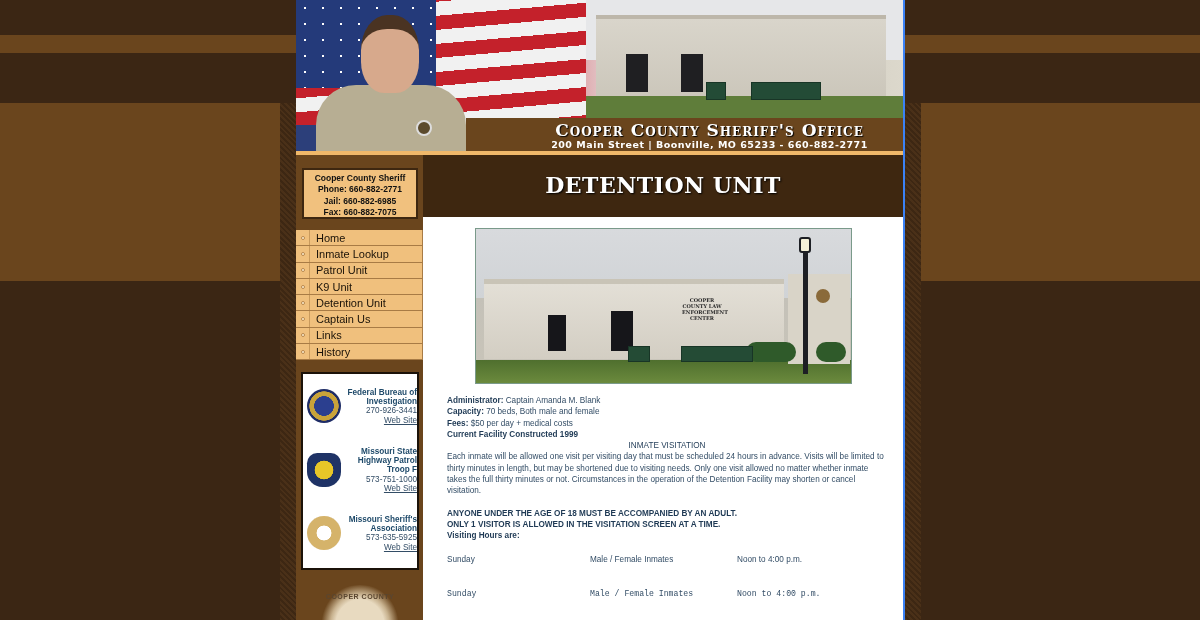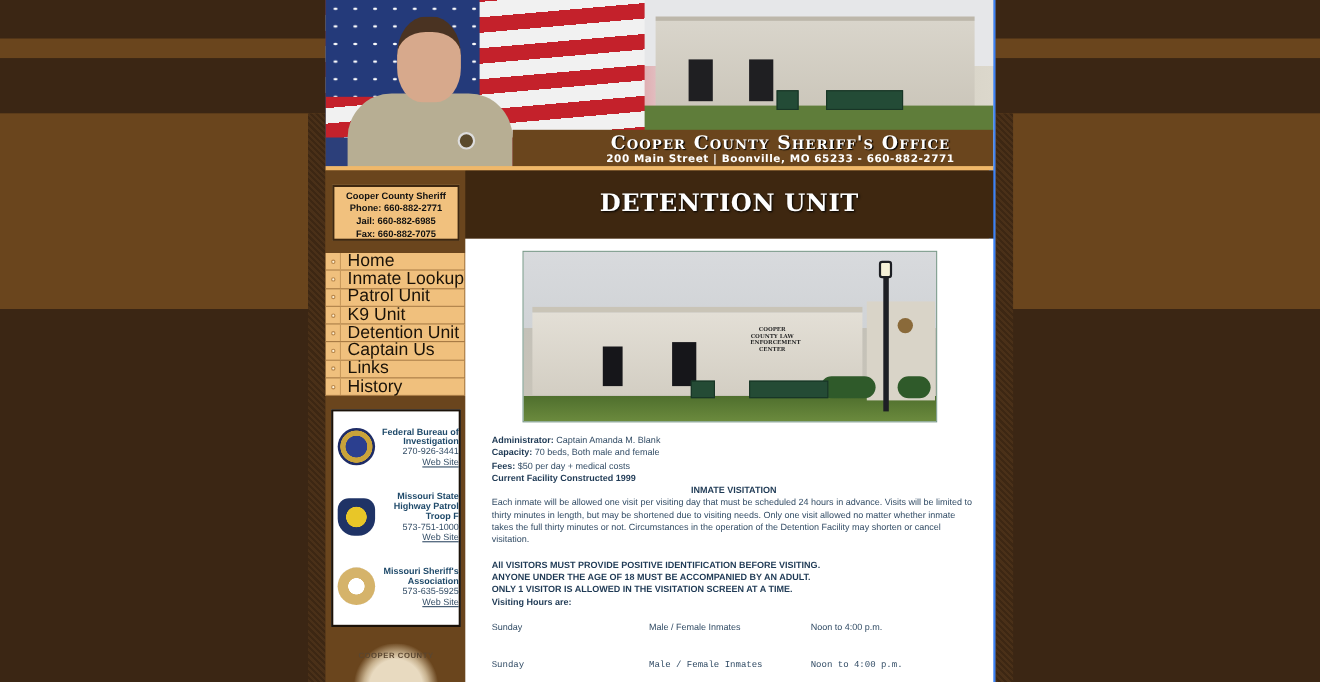--- a/index.html
+++ b/index.html
@@ -95,21 +95,21 @@
   .nav-item {
     display: flex; align-items: center; height: 16.3px;
     background: #f0c07d; border-bottom: 1px solid #a87b45; border-right: 1px solid #a87b45;
     cursor: pointer;
   }
   .nav-bullet-cell {
     width: 14px; height: 100%; display: flex; align-items: center; justify-content: center;
     border-right: 1px solid #c99a5c;
   }
   .nav-bullet { width: 4px; height: 4px; background: #fff3d9; border: 1px solid #b8874c; border-radius: 50%; }
-  .nav-label { padding-left: 6px; font-size: 16px; color: #1a1208; }
+  .nav-label { padding-left: 6px; font-size: 11px; color: #1a1208; }
 
   .links-box {
     position: absolute; left: 5px; top: 217px; width: 118px; height: 198px;
     background: #fff; border: 2px solid #1b1209;
   }
   .link-entry { position: absolute; left: 4px; width: 110px; display: flex; align-items: center; }
   .seal { width: 34px; height: 34px; border-radius: 50%; flex-shrink: 0; }
   .seal.fbi { background: radial-gradient(circle, #2b3f8f 0 40%, #c9a33a 42% 60%, #1e2c66 62% 100%); }
   .seal.mshp { border-radius: 30% 30% 45% 45%; background: radial-gradient(circle, #e8c628 0 38%, #1f3366 40% 100%); }
   .seal.msa { background: radial-gradient(circle, #fff 0 30%, #d5b36a 32% 70%, #a8843c 72% 100%); }
@@ -156,21 +156,21 @@
   .photo .bench { position: absolute; top: 117px; height: 16px; background: #244b35; }
   .photo .hedge { position: absolute; top: 113px; height: 20px; background: #2f5a2a; border-radius: 10px; }
   .photo .gable { position: absolute; left: 312px; top: 45px; width: 62px; height: 90px; background: #d9d4c8; }
   .photo .seal-emb { position: absolute; left: 340px; top: 60px; width: 14px; height: 14px; border-radius: 50%; background: #8a6a3a; }
   .photo .sign-text { position: absolute; left: 206px; top: 68px; width: 40px; font-family: "DejaVu Serif", serif;
     font-size: 5px; line-height: 6px; color: #2b2b2b; text-align: center; font-weight: bold; }
 
   .info { position: absolute; left: 24px; top: 178px; width: 440px; }
   .info p { margin: 0; }
   .info b { color: #1f3a55; }
-  .section-title { text-align: center; font-weight: bold; color: #1f3a55; margin-top: 11px; }
+  .section-title { text-align: center; font-weight: normal; color: #1f3a55; margin-top: 11px; }
   .visit-text { margin-top: 0; }
   .warnings { margin-top: 11px; font-weight: bold; color: #1f3a55; }
   .hours-label { margin-top: 11px; font-weight: bold; color: #1f3a55; }
   .hours-row { display: flex; margin-top: 12px; }
   .hours-row + .hours-row { margin-top: 23px; font-family: Liberation Mono, monospace; }
   .hours-row span:nth-child(1) { width: 143px; }
   .hours-row span:nth-child(2) { width: 147px; }
 </style>
 </head>
 <body>
@@ -322,21 +322,20 @@
     <div class="info">
       <p><b>Administrator:</b> <span>Captain Amanda M. Blank</span></p>
       <p><b>Capacity:</b> <span>70 beds, Both male and female</span></p>
       <p><b>Fees:</b> <span>$50 per day + medical costs</span></p>
       <p><b>Current Facility Constructed 1999</b></p>
 
       <p class="section-title">INMATE VISITATION</p>
       <p class="visit-text">Each inmate will be allowed one visit per visiting day that must be scheduled 24 hours in advance. Visits will be limited to thirty minutes in length, but may be shortened due to visiting needs. Only one visit allowed no matter whether inmate takes the full thirty minutes or not. Circumstances in the operation of the Detention Facility may shorten or cancel visitation.</p>
 
       <div class="warnings">
-        <p>All VISITORS MUST PROVIDE POSITIVE IDENTIFICATION BEFORE VISITING.</p>
         <p>ANYONE UNDER THE AGE OF 18 MUST BE ACCOMPANIED BY AN ADULT.</p>
         <p>ONLY 1 VISITOR IS ALLOWED IN THE VISITATION SCREEN AT A TIME.</p>
       </div>
 
       <p class="hours-label">Visiting Hours are:</p>
       <div class="hours-row">
         <span>Sunday</span>
         <span>Male / Female Inmates</span>
         <span>Noon to 4:00 p.m.</span>
       </div>

